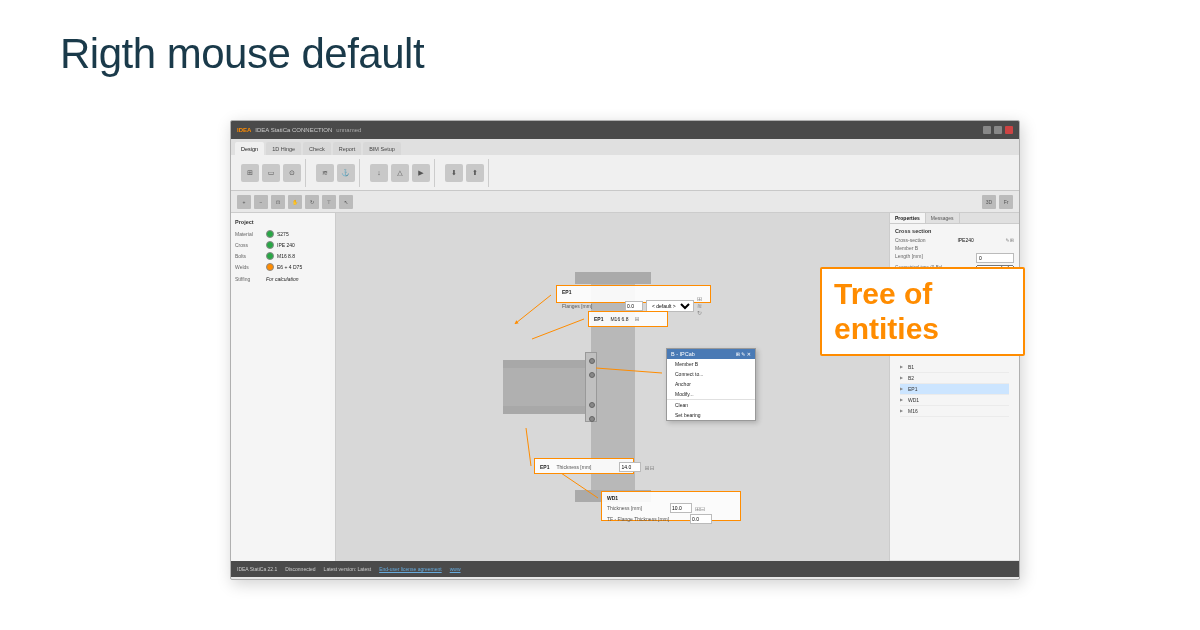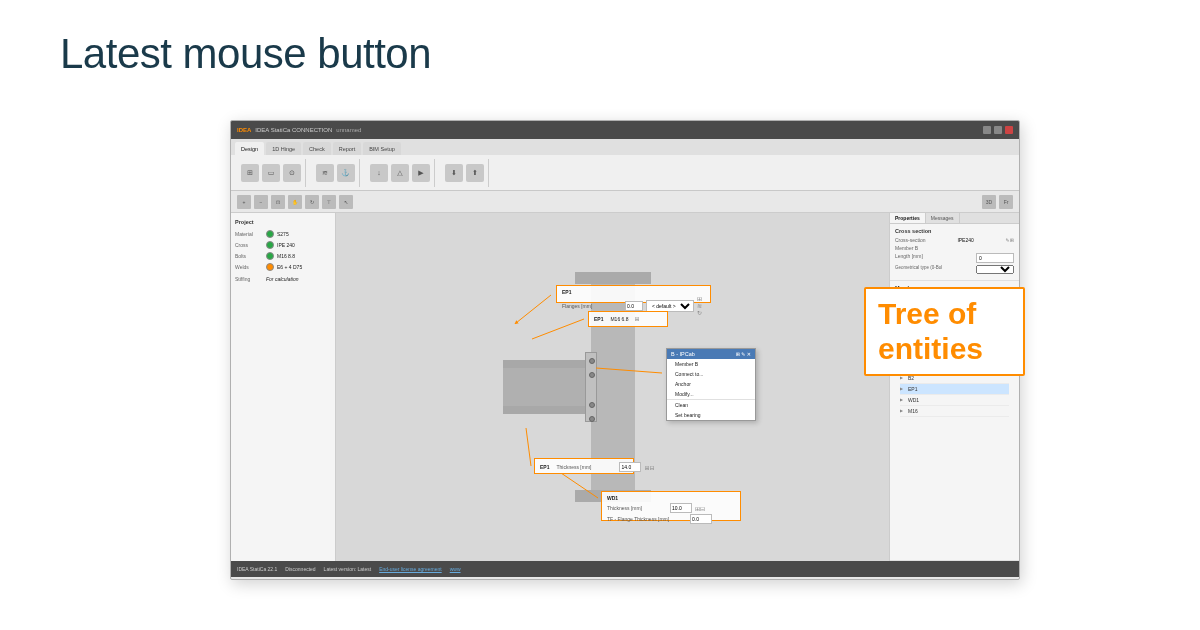--- a/index.html
+++ b/index.html
@@ -294,22 +294,22 @@
     .callout-welds-text {
       font-size: 22px;
       font-weight: 600;
       color: #ff8c00;
       line-height: 1.2;
     }
 
     
     .callout-tree {
       right: 175px;
-      top: 287px;
-      width: 161px;
+      top: 267px;
+      width: 205px;
       min-height: 80px;
     }
     .callout-tree-text {
       font-size: 30px;
       font-weight: 700;
       color: #ff8c00;
       line-height: 1.15;
     }
 
     
@@ -501,21 +501,21 @@
       border-radius: 50%;
       border: 1px solid #666;
     }
 
   </style>
 </head>
 <body>
 
 <div style="width:1200px;height:630px;background:#ffffff;position:relative;overflow:hidden;">
 
-  <h1 class="page-title">Latest mouse button</h1>
+  <h1 class="page-title">Rigth mouse default</h1>
 
   <div class="sw-window">
 
     <div class="sw-titlebar">
       <div class="sw-titlebar-left">
         <span class="sw-titlebar-logo">IDEA</span>
         <span class="sw-titlebar-name">IDEA StatiCa  CONNECTION</span>
         <span class="sw-titlebar-file">unnamed</span>
       </div>
       <div class="sw-titlebar-btns">

